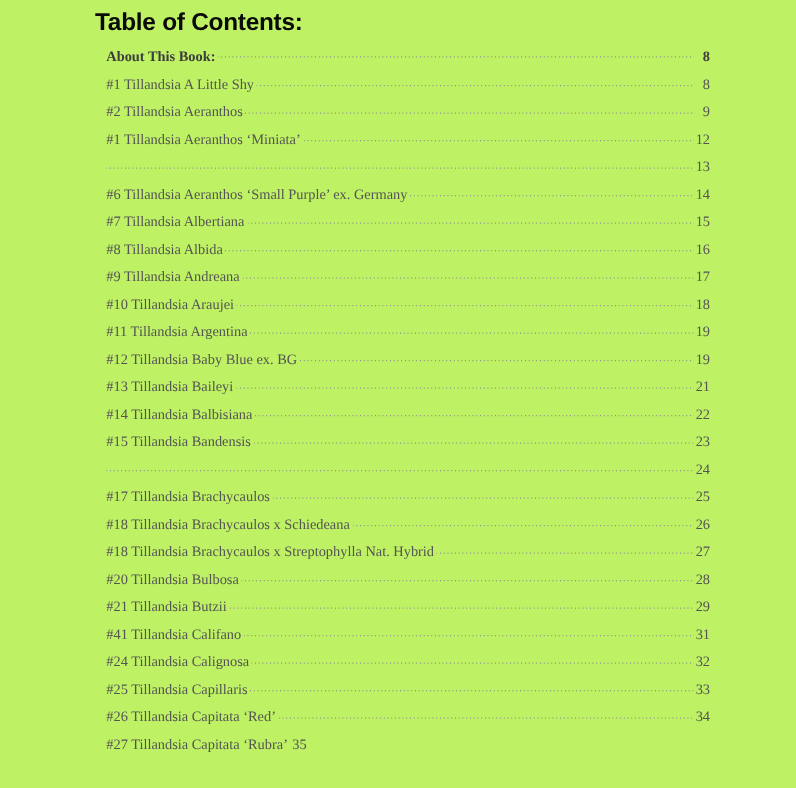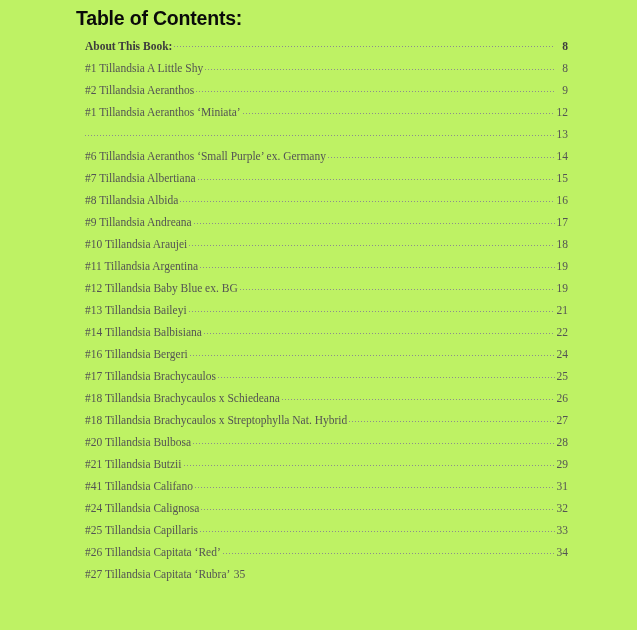--- a/index.html
+++ b/index.html
@@ -155,21 +155,25 @@
         <span class="entry-text">#13 Tillandsia Baileyi</span>
         <span class="leader"></span>
         <span class="page-num">21</span>
       </div>
       <div class="toc-entry">
         <span class="entry-text">#14 Tillandsia Balbisiana</span>
         <span class="leader"></span>
         <span class="page-num">22</span>
       </div>
       <div class="toc-entry">
-        <span class="entry-text">#16 Tillandsia Bergeri</span>
+        <span class="entry-text">#15 Tillandsia Bandensis</span>
+        <span class="leader"></span>
+        <span class="page-num">23</span>
+      </div>
+      <div class="toc-entry">
         <span class="leader"></span>
         <span class="page-num">24</span>
       </div>
       <div class="toc-entry">
         <span class="entry-text">#17 Tillandsia Brachycaulos</span>
         <span class="leader"></span>
         <span class="page-num">25</span>
       </div>
       <div class="toc-entry">
         <span class="entry-text">#18 Tillandsia Brachycaulos x Schiedeana</span>

